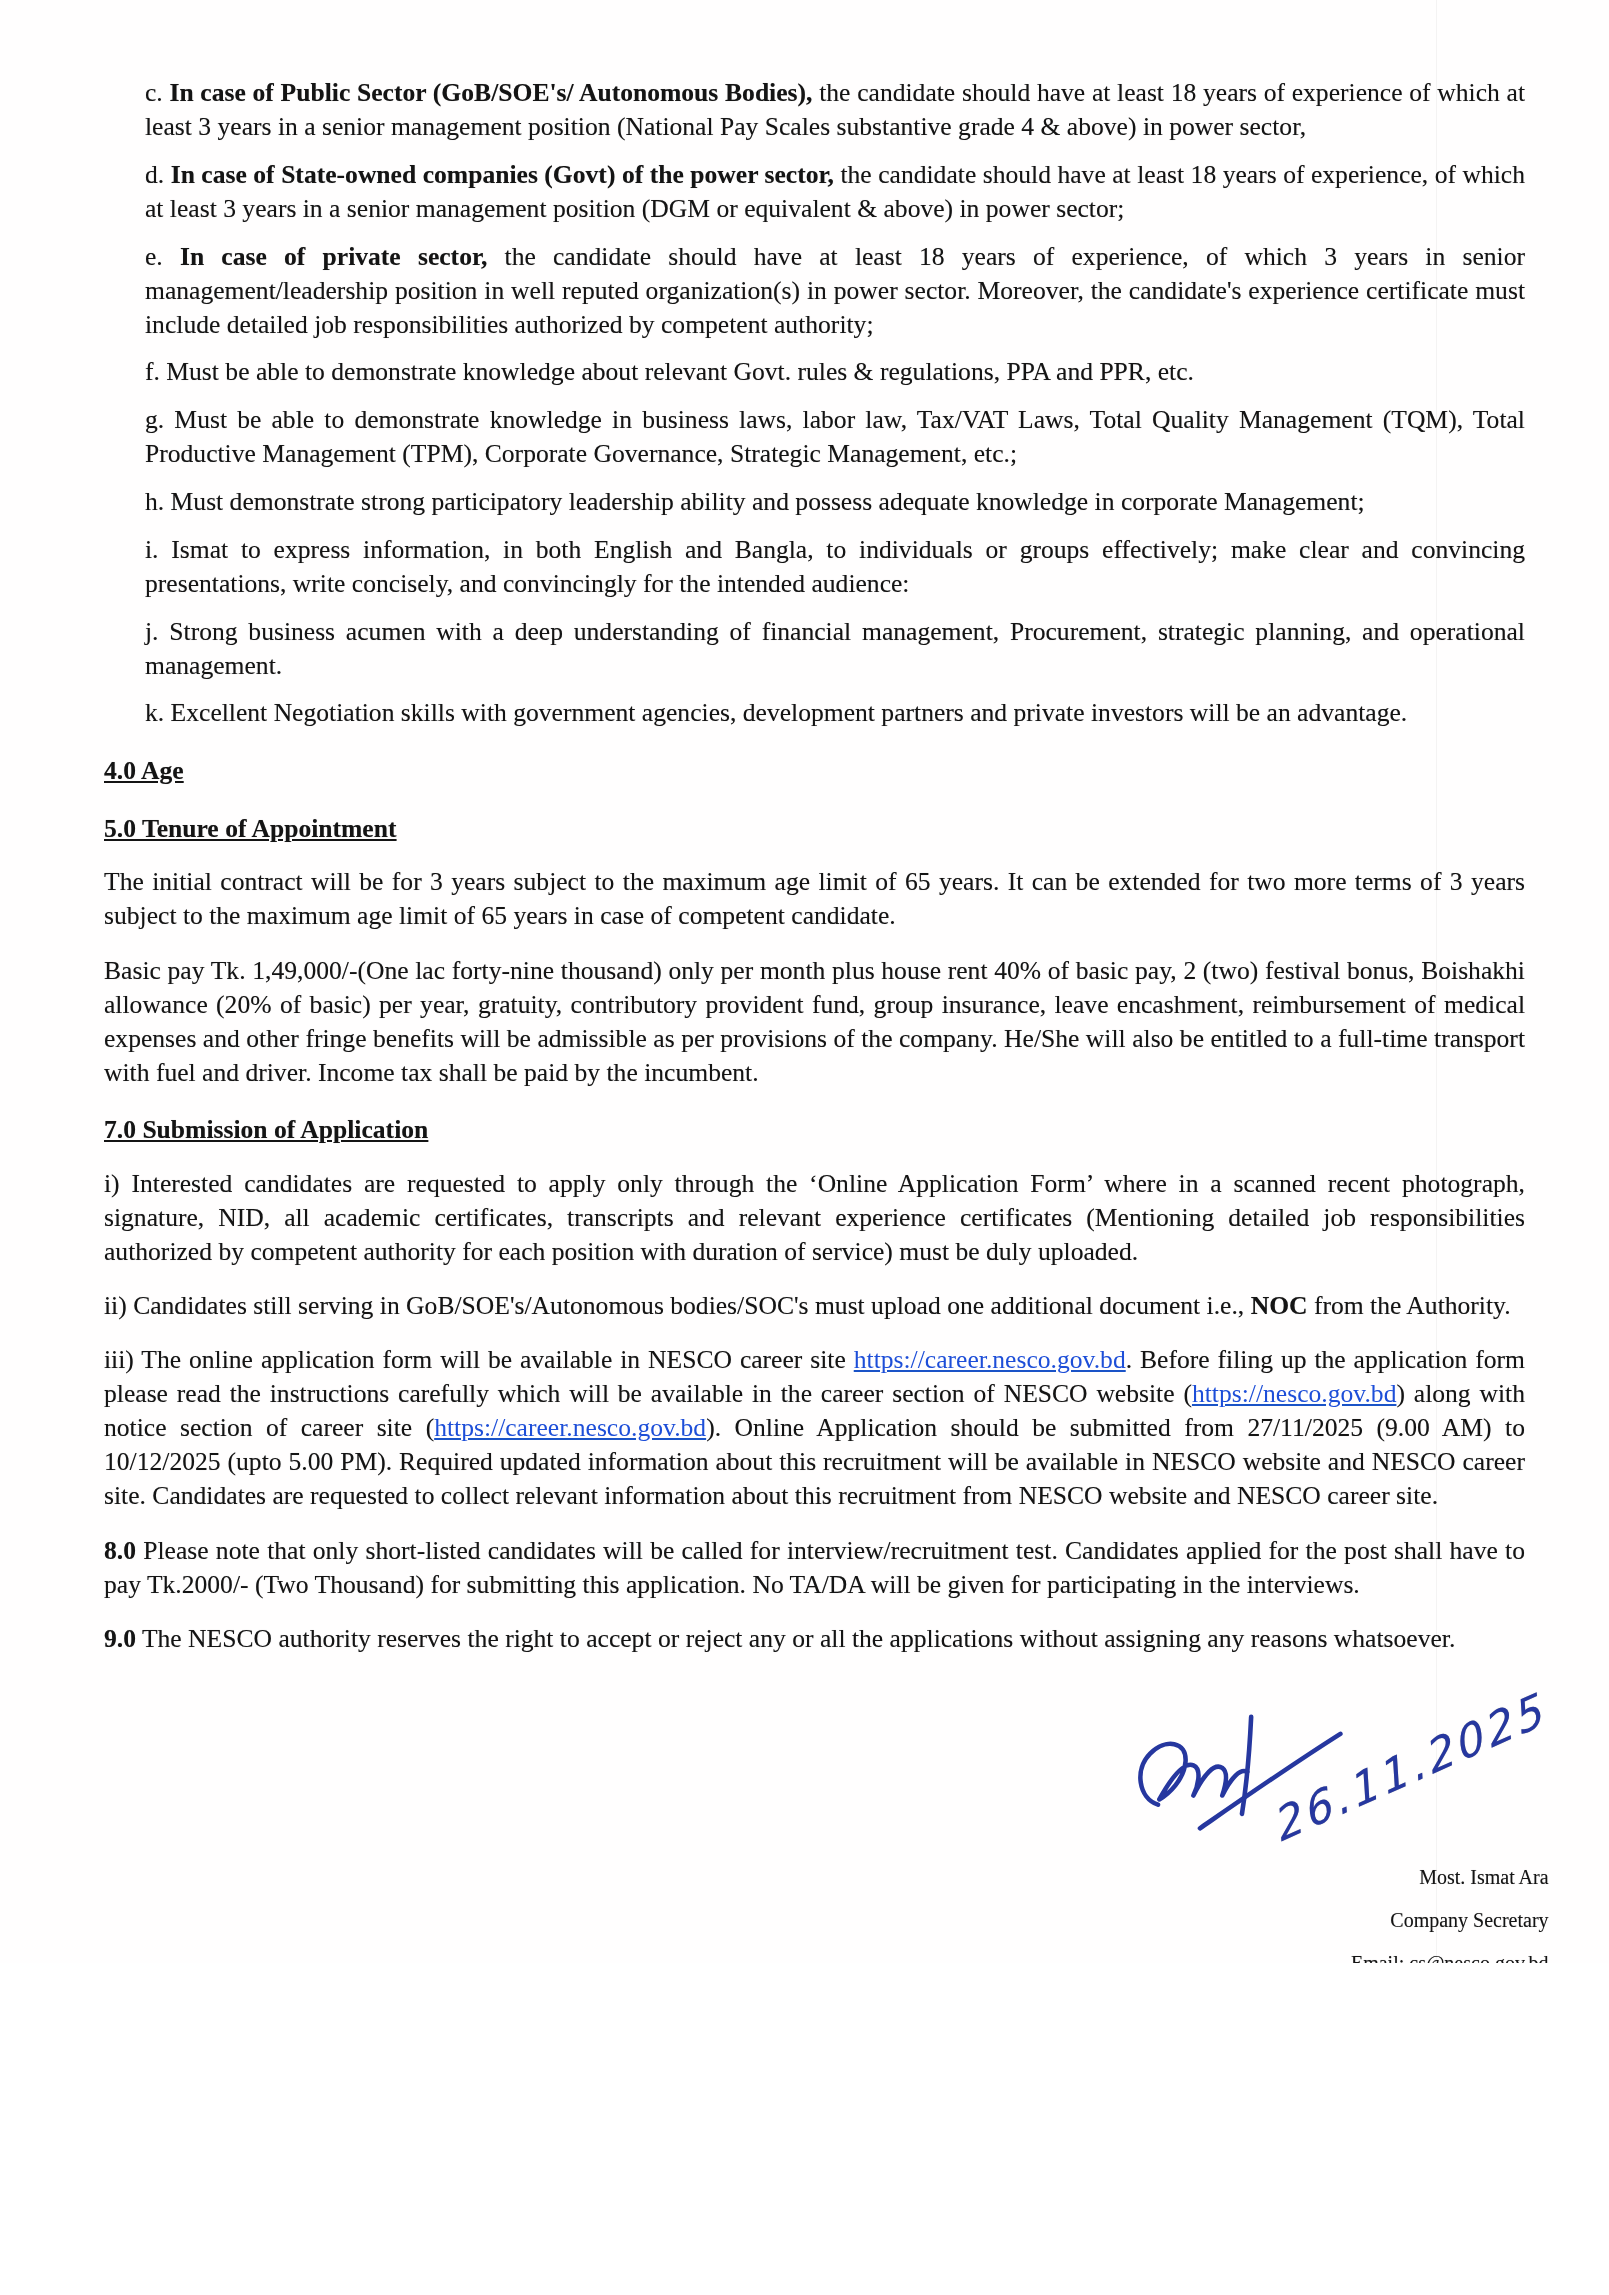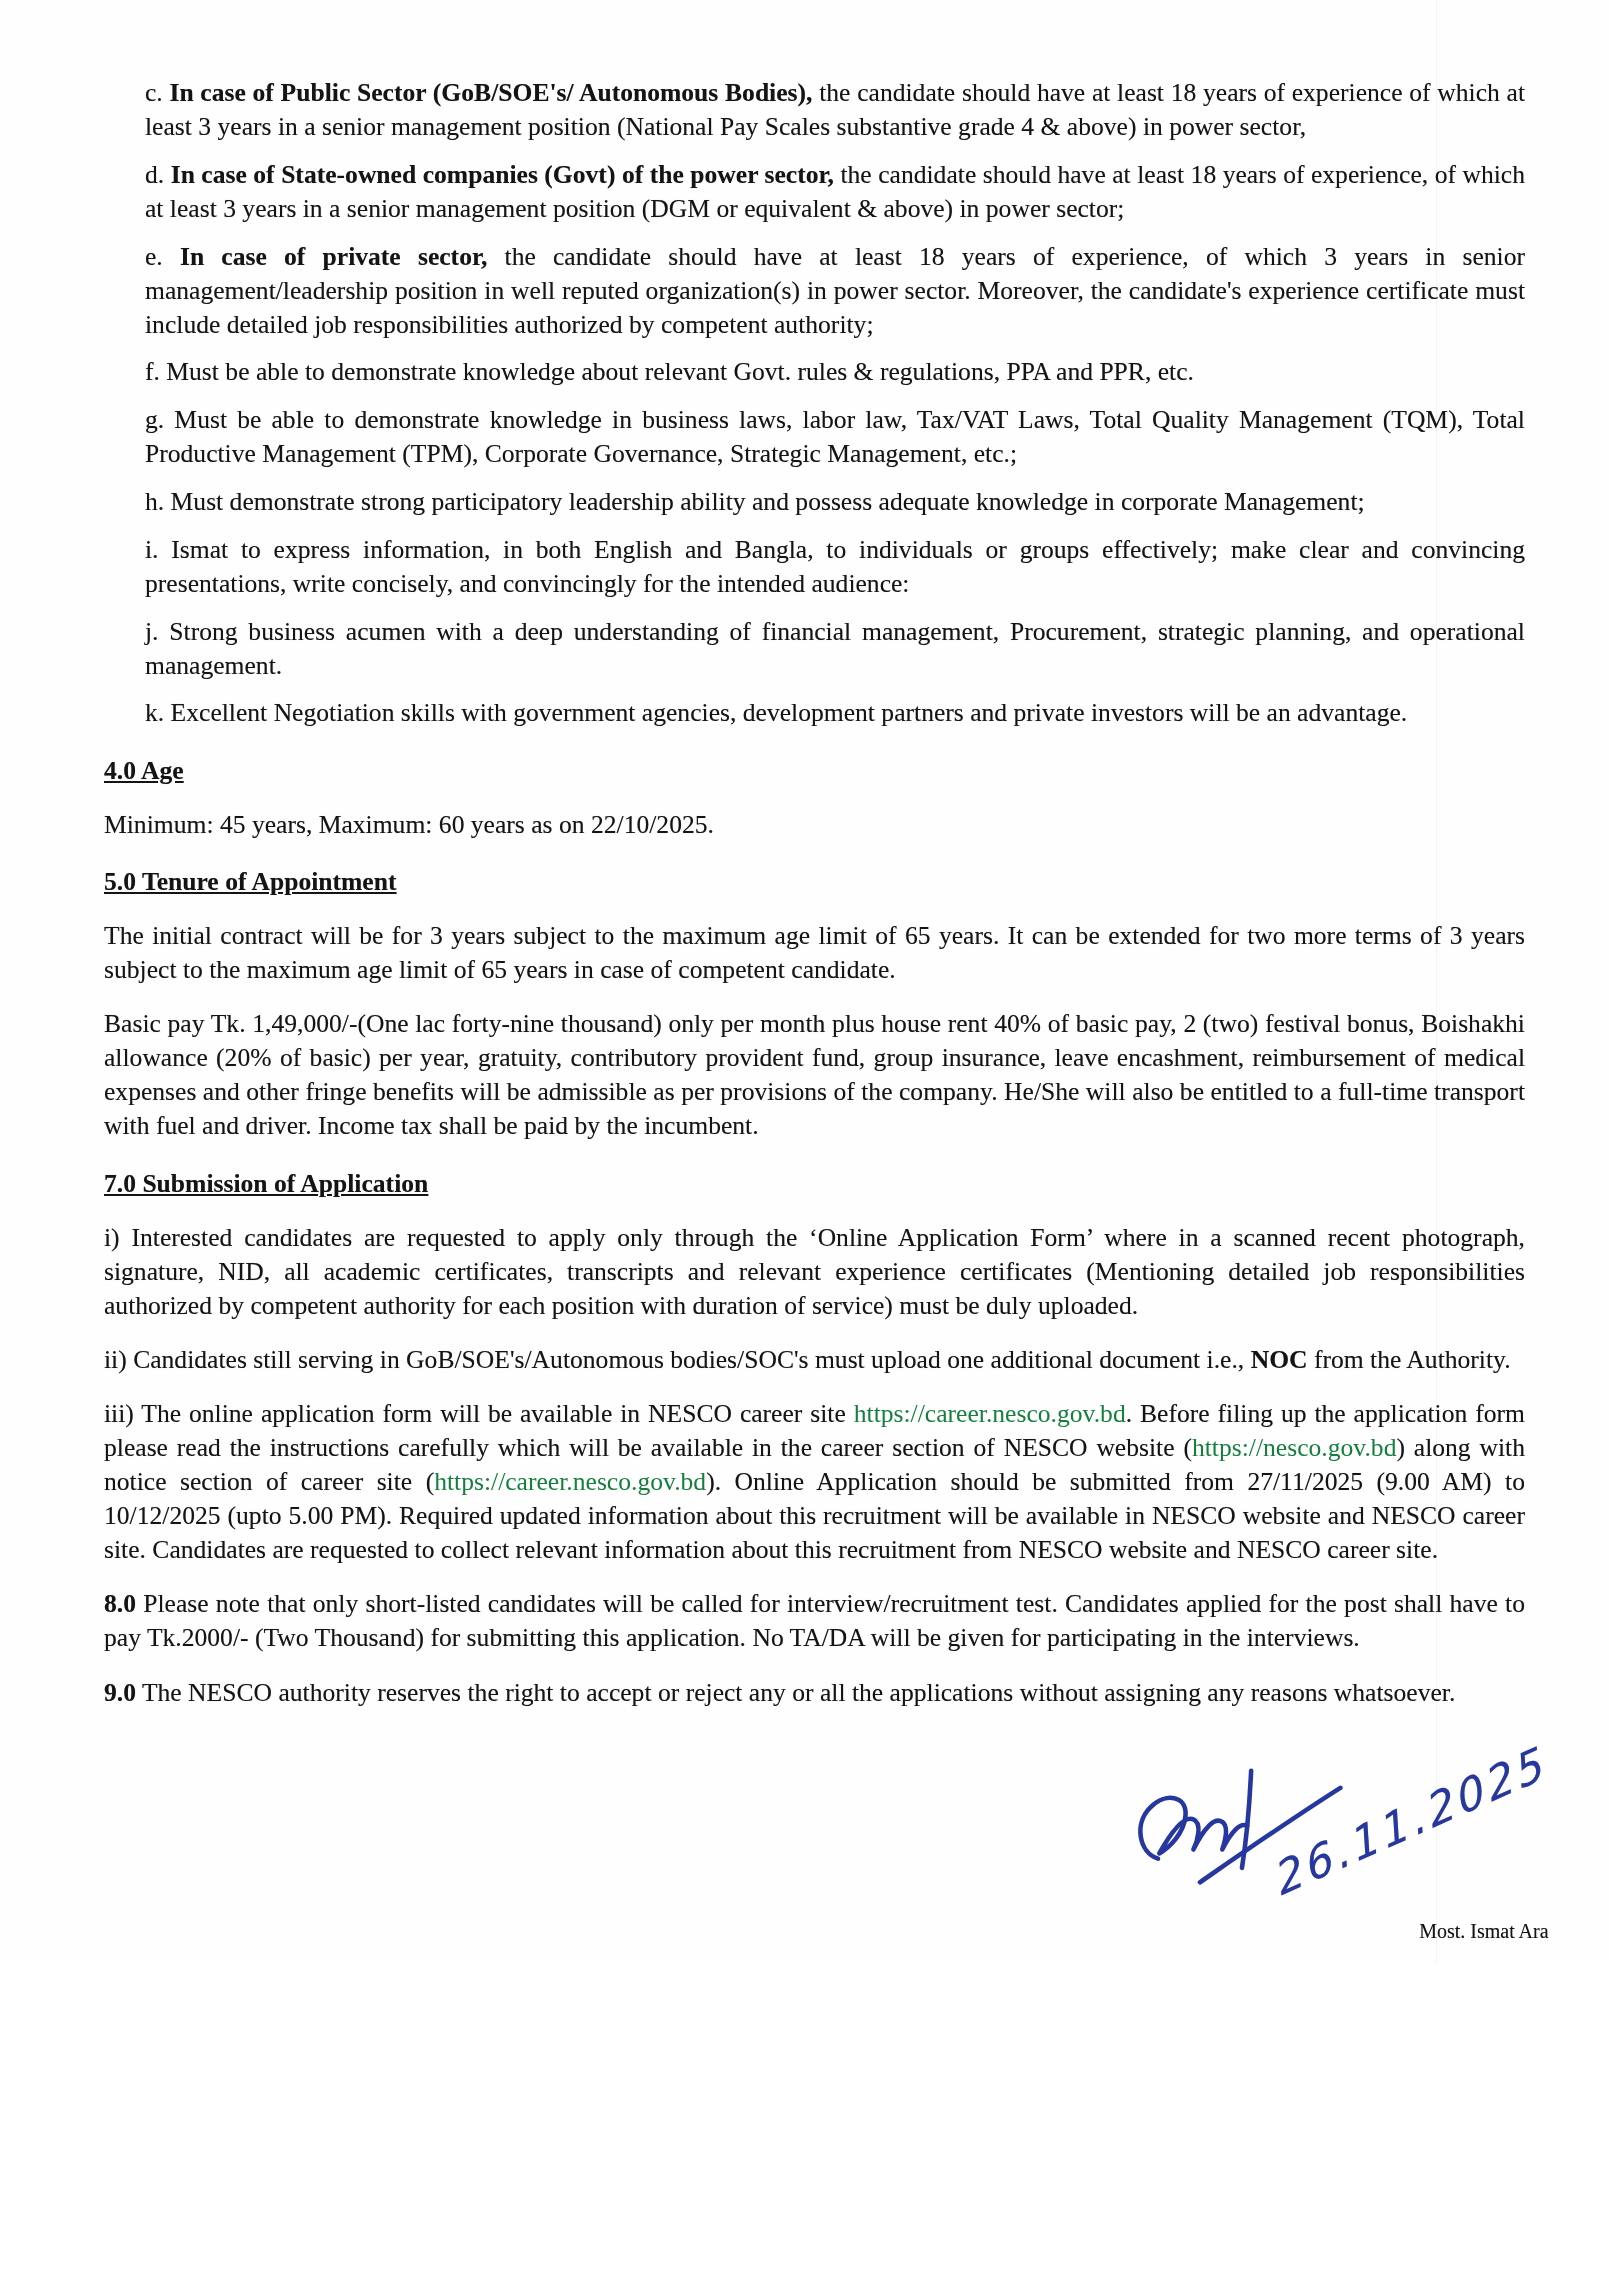--- a/index.html
+++ b/index.html
@@ -26,21 +26,22 @@
     line-height:34px;
     text-align:justify;
     text-shadow:0 0 0.7px rgba(10,10,10,0.35);
   }
   .blk{margin:0;}
   .blk.list{margin-left:41px; margin-bottom:13.8px;}
   .blk.heading{font-weight:bold; margin:23.6px 0 19.7px; text-align:left;text-decoration:underline;}
   .blk.para{margin-bottom:20.3px;}
   .b{font-weight:bold;}
   .lnk{
-    color:#15803d;
+    color:#1d4ed8;
+    text-decoration:underline;
     text-decoration-color:#1a53c7;
     text-shadow:none;
     cursor:pointer;
   }
   .sig-col{
     width:433px;
     margin:2.6px -23.6px 0 auto;
     text-align:center;
   }
   .sig-svg{display:block; margin:0 auto -17px auto;}
@@ -62,21 +63,20 @@
         <div class="blk list"><span>c. </span><span class="b">In case of Public Sector (GoB/SOE's/ Autonomous Bodies),</span><span> the candidate should have at least 18 years of experience of which at least 3 years in a senior management position (National Pay Scales substantive grade 4 &amp; above) in power sector,</span></div>
         <div class="blk list"><span>d. </span><span class="b">In case of State-owned companies (Govt) of the power sector,</span><span> the candidate should have at least 18 years of experience, of which at least 3 years in a senior management position (DGM or equivalent &amp; above) in power sector;</span></div>
         <div class="blk list"><span>e. </span><span class="b">In case of private sector,</span><span> the candidate should have at least 18 years of experience, of which 3 years in senior management/leadership position in well reputed organization(s) in power sector. Moreover, the candidate's experience certificate must include detailed job responsibilities authorized by competent authority;</span></div>
         <div class="blk list"><span>f. Must be able to demonstrate knowledge about relevant Govt. rules &amp; regulations, PPA and PPR, etc.</span></div>
         <div class="blk list"><span>g. Must be able to demonstrate knowledge in business laws, labor law, Tax/VAT Laws, Total Quality Management (TQM), Total Productive Management (TPM), Corporate Governance, Strategic Management, etc.;</span></div>
         <div class="blk list"><span>h. Must demonstrate strong participatory leadership ability and possess adequate knowledge in corporate Management;</span></div>
         <div class="blk list"><span>i. Ismat to express information, in both English and Bangla, to individuals or groups effectively; make clear and convincing presentations, write concisely, and convincingly for the intended audience:</span></div>
         <div class="blk list"><span>j. Strong business acumen with a deep understanding of financial management, Procurement, strategic planning, and operational management.</span></div>
         <div class="blk list"><span>k. Excellent Negotiation skills with government agencies, development partners and private investors will be an advantage.</span></div>
         <div class="blk heading"><span class="b">4.0 Age</span></div>
-        <div class="blk para"><span>Minimum: 45 years, Maximum: 60 years as on 22/10/2025.</span></div>
         <div class="blk heading"><span class="b">5.0 Tenure of Appointment</span></div>
         <div class="blk para"><span>The initial contract will be for 3 years subject to the maximum age limit of 65 years. It can be extended for two more terms of 3 years subject to the maximum age limit of 65 years in case of competent candidate.</span></div>
         <div class="blk para"><span>Basic pay Tk. 1,49,000/-(One lac forty-nine thousand) only per month plus house rent 40% of basic pay, 2 (two) festival bonus, Boishakhi allowance (20% of basic) per year, gratuity, contributory provident fund, group insurance, leave encashment, reimbursement of medical expenses and other fringe benefits will be admissible as per provisions of the company. He/She will also be entitled to a full-time transport with fuel and driver. Income tax shall be paid by the incumbent.</span></div>
         <div class="blk heading"><span class="b">7.0 Submission of Application</span></div>
         <div class="blk para"><span>i) Interested candidates are requested to apply only through the ‘Online Application Form’ where in a scanned recent photograph, signature, NID, all academic certificates, transcripts and relevant experience certificates (Mentioning detailed job responsibilities authorized by competent authority for each position with duration of service) must be duly uploaded.</span></div>
         <div class="blk para"><span>ii) Candidates still serving in GoB/SOE's/Autonomous bodies/SOC's must upload one additional document i.e., </span><span class="b">NOC</span><span> from the Authority.</span></div>
         <div class="blk para"><span>iii) The online application form will be available in NESCO career site </span><span class="lnk">https://career.nesco.gov.bd</span><span>. Before filing up the application form please read the instructions carefully which will be available in the career section of NESCO website (</span><span class="lnk">https://nesco.gov.bd</span><span>) along with notice section of career site (</span><span class="lnk">https://career.nesco.gov.bd</span><span>). Online Application should be submitted from 27/11/2025 (9.00 AM) to 10/12/2025 (upto 5.00 PM). Required updated information about this recruitment will be available in NESCO website and NESCO career site. Candidates are requested to collect relevant information about this recruitment from NESCO website and NESCO career site.</span></div>
         <div class="blk para"><span class="b">8.0</span><span> Please note that only short-listed candidates will be called for interview/recruitment test. Candidates applied for the post shall have to pay Tk.2000/- (Two Thousand) for submitting this application. No TA/DA will be given for participating in the interviews.</span></div>
         <div class="blk para"><span class="b">9.0</span><span> The NESCO authority reserves the right to accept or reject any or all the applications without assigning any reasons whatsoever.</span></div>
       </div>

